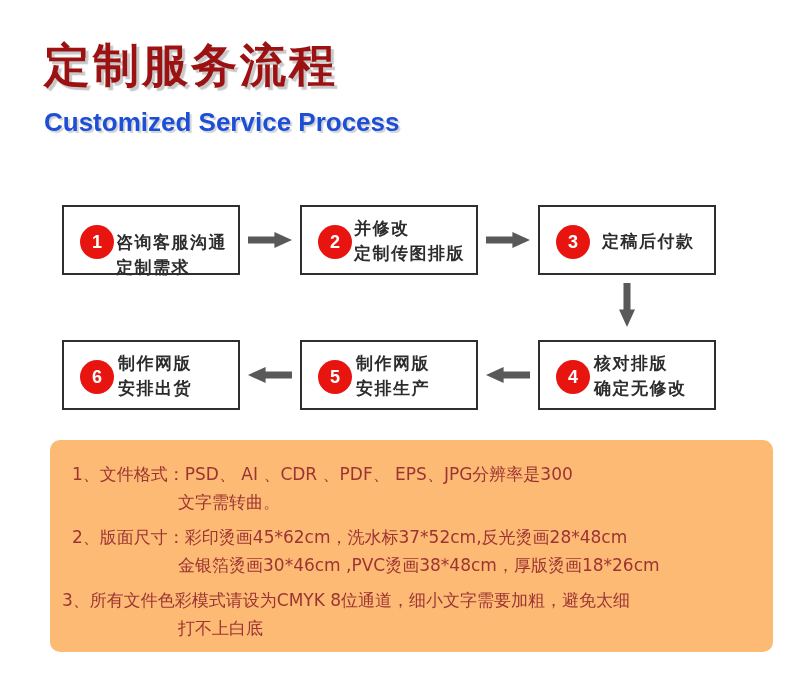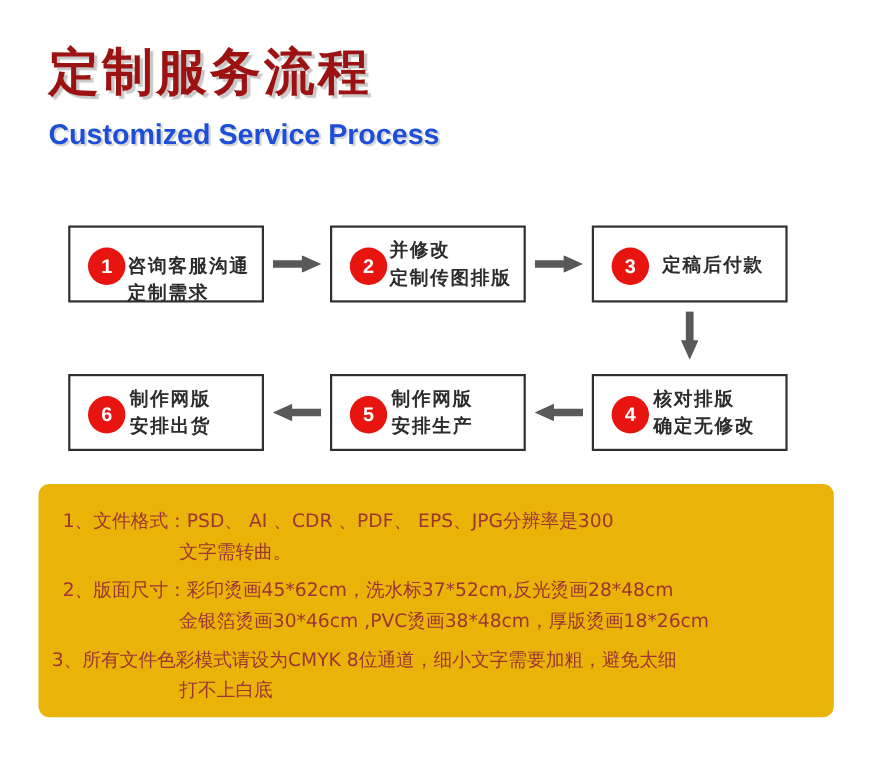--- a/index.html
+++ b/index.html
@@ -125,25 +125,25 @@
   }
   #arrow-1-2 { left: 248px; top: 42px; }
   #arrow-2-3 { left: 486px; top: 42px; }
   #arrow-3-4 { left: 619px; top: 93px; }
   #arrow-4-5 { left: 486px; top: 177px; }
   #arrow-5-6 { left: 248px; top: 177px; }
 
   
   #notes {
     position: absolute;
-    left: 35px;
+    left: 50px;
     top: 440px;
     width: 723px;
     height: 212px;
-    background: #eab308;
+    background: #fdba74;
     border-radius: 10px;
     box-sizing: border-box;
   }
   .note-line {
     position: absolute;
     color: #9c3434;
     font-size: 17px;
     line-height: 24px;
     white-space: nowrap;
     font-family: "DejaVu Sans", "Liberation Sans", sans-serif;

